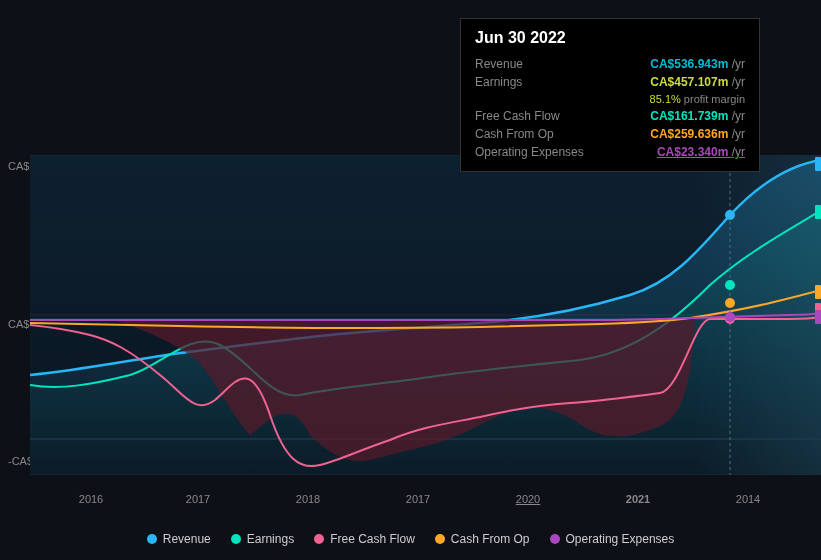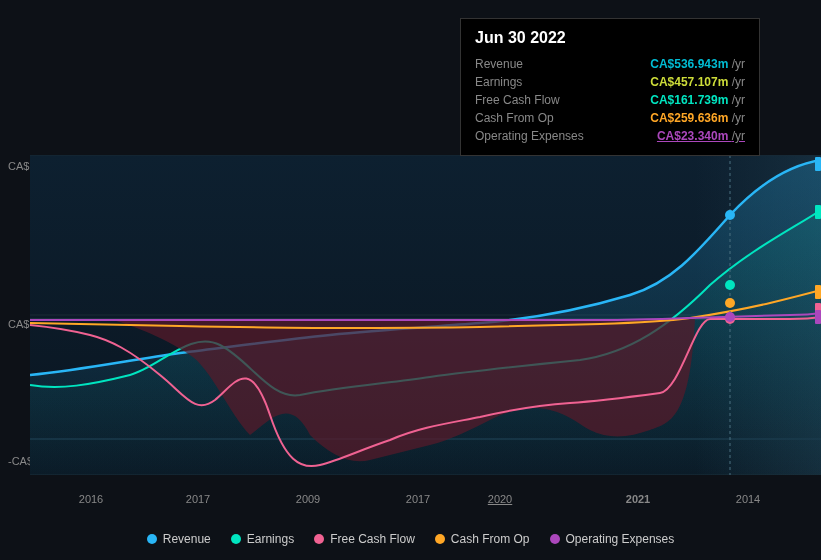--- a/index.html
+++ b/index.html
@@ -125,20 +125,24 @@
     <div class="tooltip-row">
       <span class="tooltip-label">Revenue</span>
       <span class="tooltip-value cyan">CA$536.943m <span style="color:#888;font-weight:normal">/yr</span></span>
     </div>
 
     <div class="tooltip-row">
       <span class="tooltip-label">Earnings</span>
       <span class="tooltip-value yellow-green">CA$457.107m <span style="color:#888;font-weight:normal">/yr</span></span>
     </div>
 
+    <div class="tooltip-row">
+      <span class="tooltip-label"></span>
+      <span style="font-size:11px;color:#cddc39;">85.1% <span style="color:#888">profit margin</span></span>
+    </div>
 
     <div class="tooltip-row">
       <span class="tooltip-label">Free Cash Flow</span>
       <span class="tooltip-value teal">CA$161.739m <span style="color:#888;font-weight:normal">/yr</span></span>
     </div>
 
     <div class="tooltip-row">
       <span class="tooltip-label">Cash From Op</span>
       <span class="tooltip-value orange">CA$259.636m <span style="color:#888;font-weight:normal">/yr</span></span>
     </div>
@@ -213,23 +217,23 @@
 
     <rect x="785" y="2" width="6" height="14" fill="#29b6f6" rx="1"></rect>
     <rect x="785" y="50" width="6" height="14" fill="#00e5c0" rx="1"></rect>
     <rect x="785" y="130" width="6" height="14" fill="#ffa726" rx="1"></rect>
     <rect x="785" y="148" width="6" height="14" fill="#f06292" rx="1"></rect>
     <rect x="785" y="155" width="6" height="14" fill="#ab47bc" rx="1"></rect>
   </svg>
 
   <div class="x-label" style="left: 85px; margin-left: 6px;">2016</div>
   <div class="x-label" style="left: 198px;">2017</div>
-  <div class="x-label" style="left: 308px;">2009</div>
+  <div class="x-label" style="left: 308px;">2018</div>
   <div class="x-label" style="left: 418px;">2017</div>
-  <div class="x-label" style="left: 500px; text-decoration: underline;">2020</div>
+  <div class="x-label" style="left: 528px; text-decoration: underline;">2020</div>
   <div class="x-label" style="left: 638px; font-weight: bold;">2021</div>
   <div class="x-label" style="left: 748px;">2014</div>
 
   <div class="legend">
     <div class="legend-item">
       <div class="legend-dot" style="background:#29b6f6;"></div>
       <span>Revenue</span>
     </div>
     <div class="legend-item">
       <div class="legend-dot" style="background:#00e5c0;"></div>

